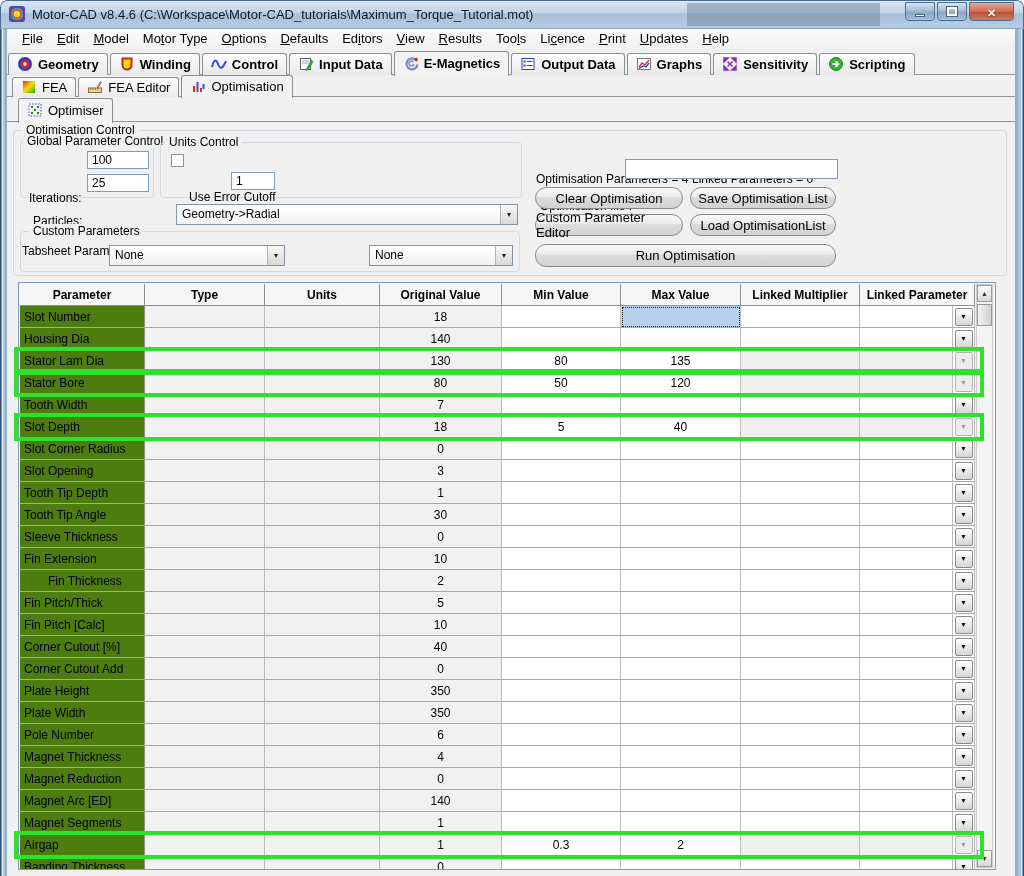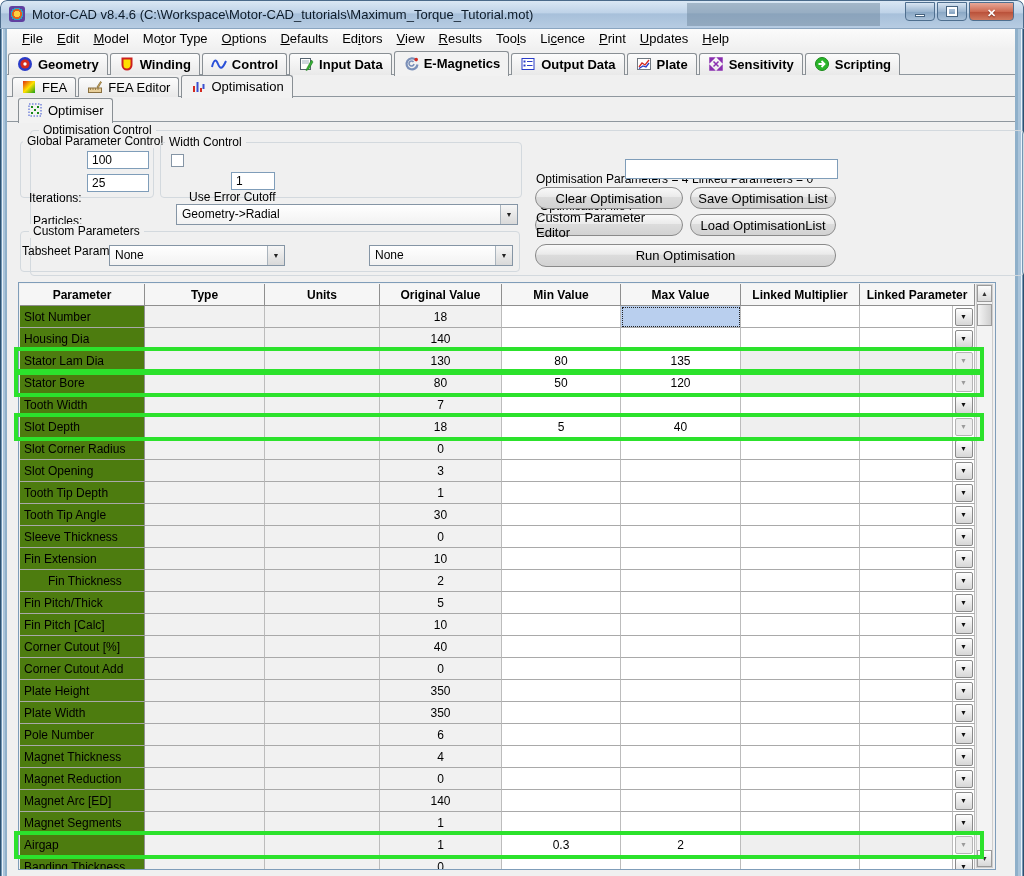--- a/index.html
+++ b/index.html
@@ -195,21 +195,21 @@
         <span>Output Data</span>
       </div>
       <div class="tab">
         <span class="ticon">
           <svg width="16" height="16" viewBox="0 0 16 16">
             <rect x="1.5" y="2.5" width="13" height="11" fill="#fff" stroke="#707880"></rect>
             <polyline points="3,11 6,7 9,9 13,4" fill="none" stroke="#d42a20" stroke-width="1.3"></polyline>
             <polyline points="3,12.5 7,10 10,11 13,7" fill="none" stroke="#2a3cc8" stroke-width="1.3"></polyline>
           </svg>
         </span>
-        <span>Plate</span>
+        <span>Graphs</span>
       </div>
       <div class="tab">
         <span class="ticon">
           <svg width="16" height="16" viewBox="0 0 16 16">
             <g stroke="#8a2fb0" stroke-width="1.5" fill="#8a2fb0">
               <path d="M5.5 5.5 L10.5 10.5 M10.5 5.5 L5.5 10.5" fill="none"></path>
               <path d="M2 2 h4 l-4 4 z"></path>
               <path d="M14 2 v4 l-4 -4 z"></path>
               <path d="M2 14 v-4 l4 4 z"></path>
               <path d="M14 14 h-4 l4 -4 z"></path>
@@ -284,34 +284,34 @@
             <rect x="9" y="3" width="2" height="2" fill="#1a8a1a"></rect>
             <rect x="6" y="6" width="2" height="2" fill="#1a8a1a"></rect>
             <rect x="3" y="9" width="2" height="2" fill="#1a8a1a"></rect>
             <rect x="9" y="9" width="2" height="2" fill="#1a8a1a"></rect>
           </svg>
         </span>
       <span>Optimiser</span>
     </div>
   </div>
 
-  <div class="groupbox" style="left:30px; top:130px; width:994px; height:146px;">
+  <div class="groupbox" style="left:13px; top:130px; width:994px; height:146px;">
     <span class="gtitle">Optimisation Control</span>
   </div>
 
   <div class="groupbox" style="left:20px; top:141px; width:134px; height:57px;">
     <span class="gtitle" style="left:2px">Global Parameter Control</span>
     <span class="lbl" style="left:8px; top:13px;">Iterations:</span>
     <input class="tin" style="left: 66px; top: 9px; width: 62px; height: 18px;" value="100">
     <span class="lbl" style="left:12px; top:36px;">Particles:</span>
     <input class="tin" style="left: 66px; top: 32px; width: 62px; height: 18px;" value="25">
   </div>
 
   <div class="groupbox" style="left:160px; top:142px; width:362px; height:56px;">
-    <span class="gtitle" style="left:4px">Width Control</span>
+    <span class="gtitle" style="left:4px">Units Control</span>
     <span class="checkbox" style="left:10px; top:11px;"></span>
     <span class="lbl" style="left:28px; top:11px;">Use Error Cutoff</span>
     <span class="lbl" style="left:36px; top:33px;">Value:</span>
     <input class="tin" style="left: 70px; top: 29px; width: 44px; height: 18px;" value="1">
   </div>
 
   <span class="lbl" style="left:22px; top:208px;">Tabsheet Parameters to View:</span>
   <div class="combo" style="left:176px; top:204px; width:342px; height:21px;">
     <span class="ctxt">Geometry-&gt;Radial</span>
     <span class="carr">▼</span>

